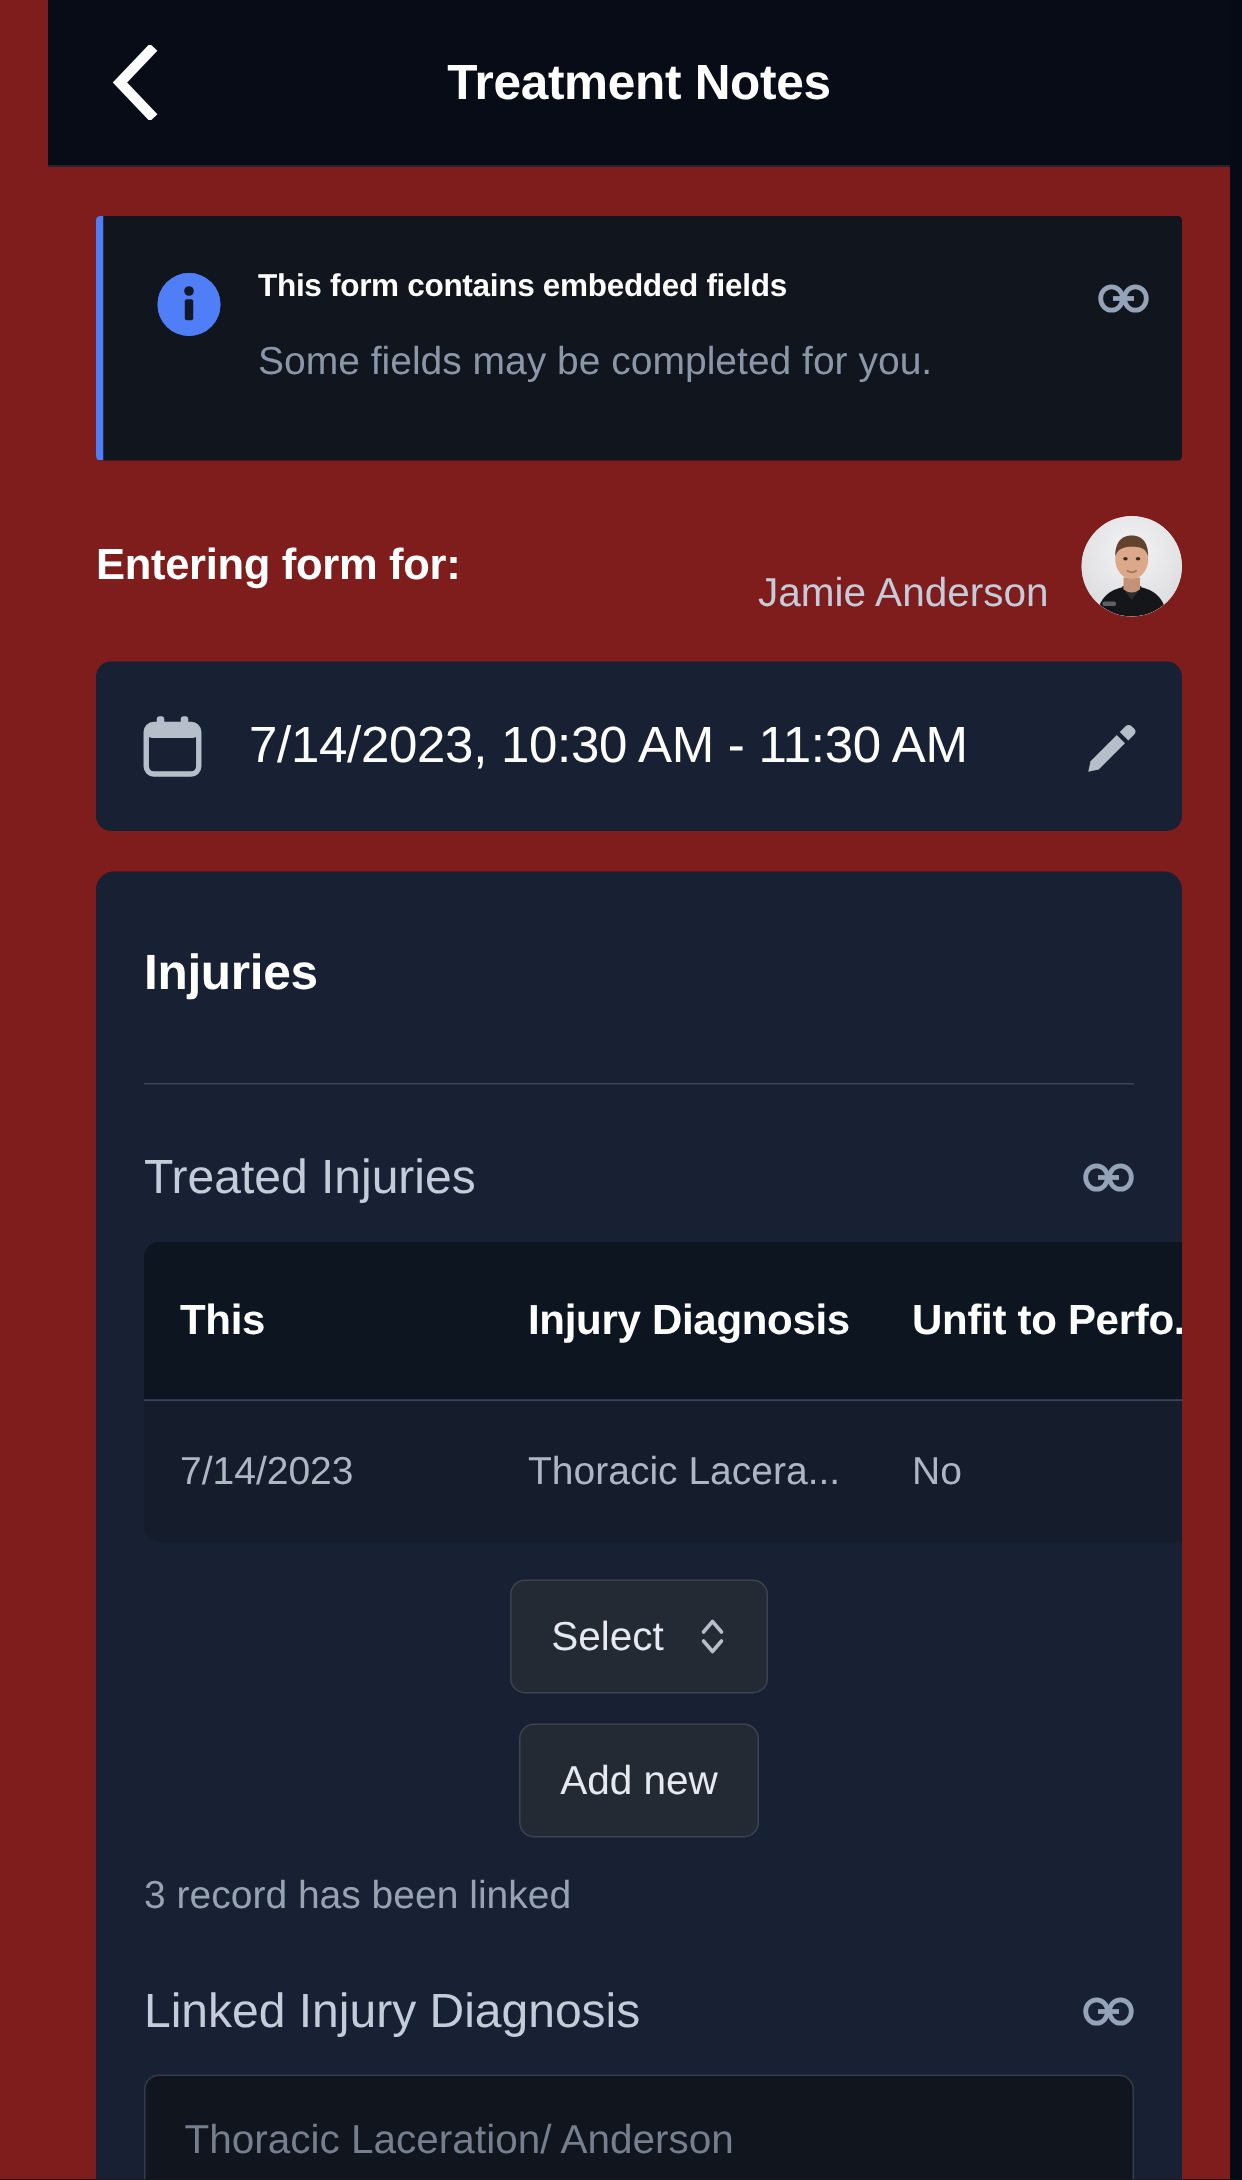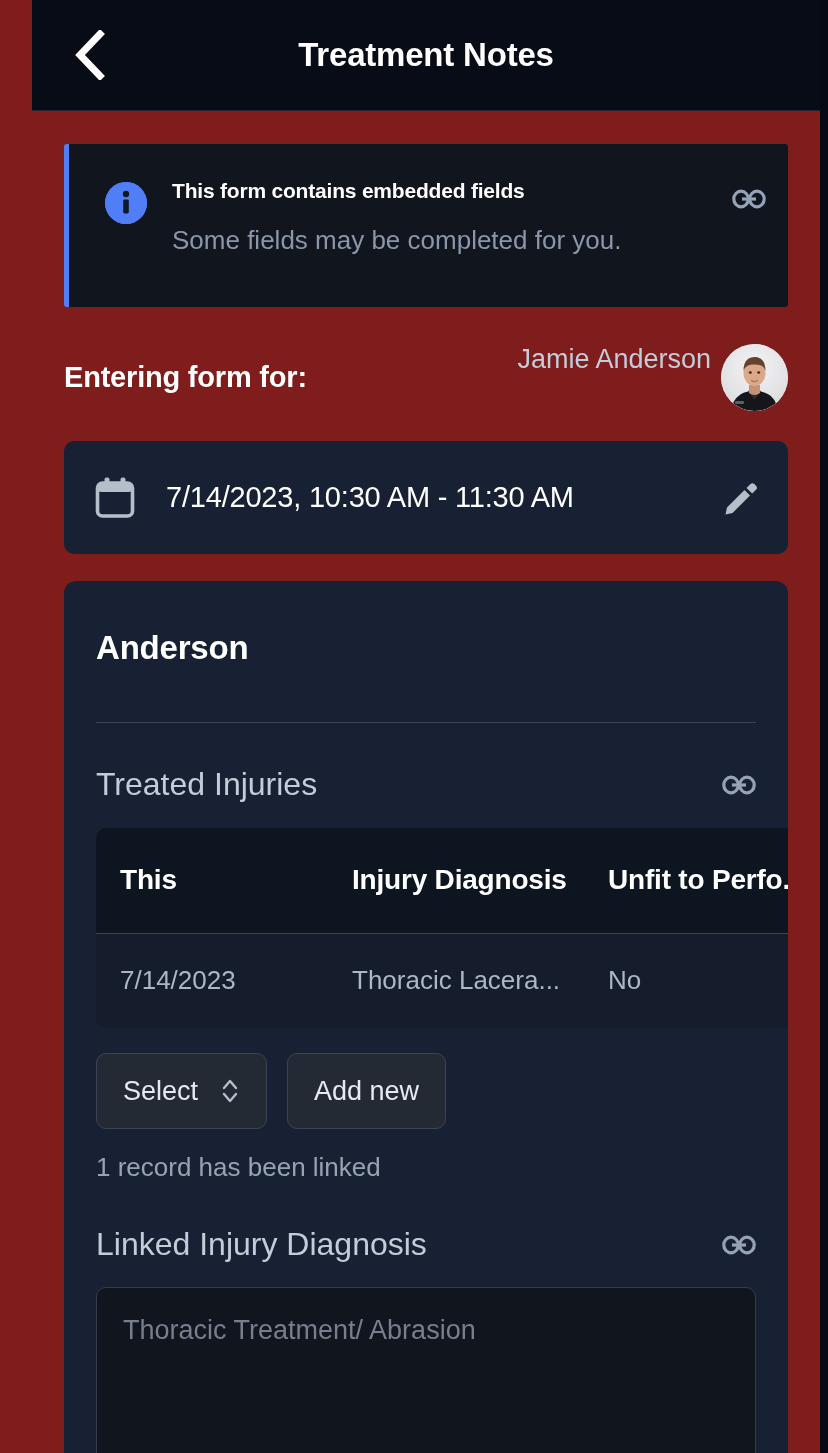--- a/index.html
+++ b/index.html
@@ -115,22 +115,22 @@
     justify-content: space-between;
   }
   .entering-label {
     color: #ffffff;
     font-size: 29px;
     font-weight: 700;
     letter-spacing: -0.2px;
   }
   .entering-right {
     display: flex;
-    align-items: flex-start;
-    gap: 10px;
+    align-items: flex-end;
+    gap: 22px;
   }
   .entering-name {
     color: #c3ccd8;
     font-size: 27px;
     font-weight: 400;
   }
   .avatar {
     width: 67px;
     height: 67px;
     border-radius: 50%;
@@ -149,21 +149,21 @@
     border-radius: 10px;
     display: flex;
     align-items: center;
     padding: 0 28px 0 30px;
     cursor: pointer;
   }
   .date-cal { flex: 0 0 auto; display: flex; align-items: center; }
   .date-text {
     flex: 1 1 auto;
     color: #ffffff;
-    font-size: 29px;
+    font-size: 34px;
     font-weight: 400;
     margin-left: 30px;
     letter-spacing: -0.2px;
   }
   .date-edit { flex: 0 0 auto; cursor: pointer; display: flex; }
 
   
   .details-card {
     margin: 27px 32px 0 32px;
     background: #182133;
@@ -239,20 +239,21 @@
   .col-2 { width: 388px; }
   .tbl th.col-0, .tbl td.col-0 { padding-left: 24px; }
 
   
   .btn-row {
     display: flex;
     align-items: center;
     gap: 20px;
     padding: 0 32px;
     margin-top: 25px;
+    flex-direction: column;
   }
   .btn {
     background: #242a33;
     border: 1px solid #3c4453;
     border-radius: 10px;
     height: 76px;
     display: flex;
     align-items: center;
     justify-content: center;
     padding: 0 26px;
@@ -379,21 +380,21 @@
       <div class="date-text">7/14/2023, 10:30 AM - 11:30 AM</div>
       <div class="date-edit">
         <svg width="40" height="40" viewBox="0 0 40 40">
           <path d="M7 29.5 L24.5 12 L30 17.5 L12.5 35 L5.5 36.5 Z" fill="#b6bec9"></path>
           <path d="M26.5 10 L30.5 6 C31.6 5 33.2 5 34.3 6 L36.2 7.9 C37.3 9 37.3 10.6 36.2 11.6 L32.2 15.6 Z" fill="#b6bec9"></path>
         </svg>
       </div>
     </div>
 
     <div class="details-card">
-      <div class="details-title">Anderson</div>
+      <div class="details-title">Injuries</div>
       <div class="details-divider"></div>
 
       <div class="field-label-row">
         <div class="field-label">Treated Injuries</div>
         <div class="field-link">
           <svg width="34" height="22" viewBox="0 0 34 22">
             <rect x="1.8" y="3.2" width="14.5" height="15.6" rx="7.8" fill="none" stroke="#94a3b8" stroke-width="3.2"></rect>
             <rect x="17.7" y="3.2" width="14.5" height="15.6" rx="7.8" fill="none" stroke="#94a3b8" stroke-width="3.2"></rect>
             <line x1="10" y1="11" x2="24" y2="11" stroke="#94a3b8" stroke-width="3.2"></line>
           </svg>
@@ -427,32 +428,32 @@
               <polyline points="4,14 10,7 16,14" fill="none" stroke="#b6bec9" stroke-width="2.4" stroke-linecap="round" stroke-linejoin="round"></polyline>
               <polyline points="4,20 10,27 16,20" fill="none" stroke="#b6bec9" stroke-width="2.4" stroke-linecap="round" stroke-linejoin="round"></polyline>
             </svg>
           </span>
         </div>
         <div class="btn">
           <span class="btn-label">Add new</span>
         </div>
       </div>
 
-      <div class="linked-note">1 record has been linked</div>
+      <div class="linked-note">3 record has been linked</div>
 
       <div class="field-label-row">
         <div class="field-label">Linked Injury Diagnosis</div>
         <div class="field-link">
           <svg width="34" height="22" viewBox="0 0 34 22">
             <rect x="1.8" y="3.2" width="14.5" height="15.6" rx="7.8" fill="none" stroke="#94a3b8" stroke-width="3.2"></rect>
             <rect x="17.7" y="3.2" width="14.5" height="15.6" rx="7.8" fill="none" stroke="#94a3b8" stroke-width="3.2"></rect>
             <line x1="10" y1="11" x2="24" y2="11" stroke="#94a3b8" stroke-width="3.2"></line>
           </svg>
         </div>
       </div>
 
       <div class="textarea-box">
-        <div class="textarea-text">Thoracic Treatment/ Abrasion</div>
+        <div class="textarea-text">Thoracic Laceration/ Anderson</div>
       </div>
     </div>
 
   </div>
 </div>
 
 </body></html>

